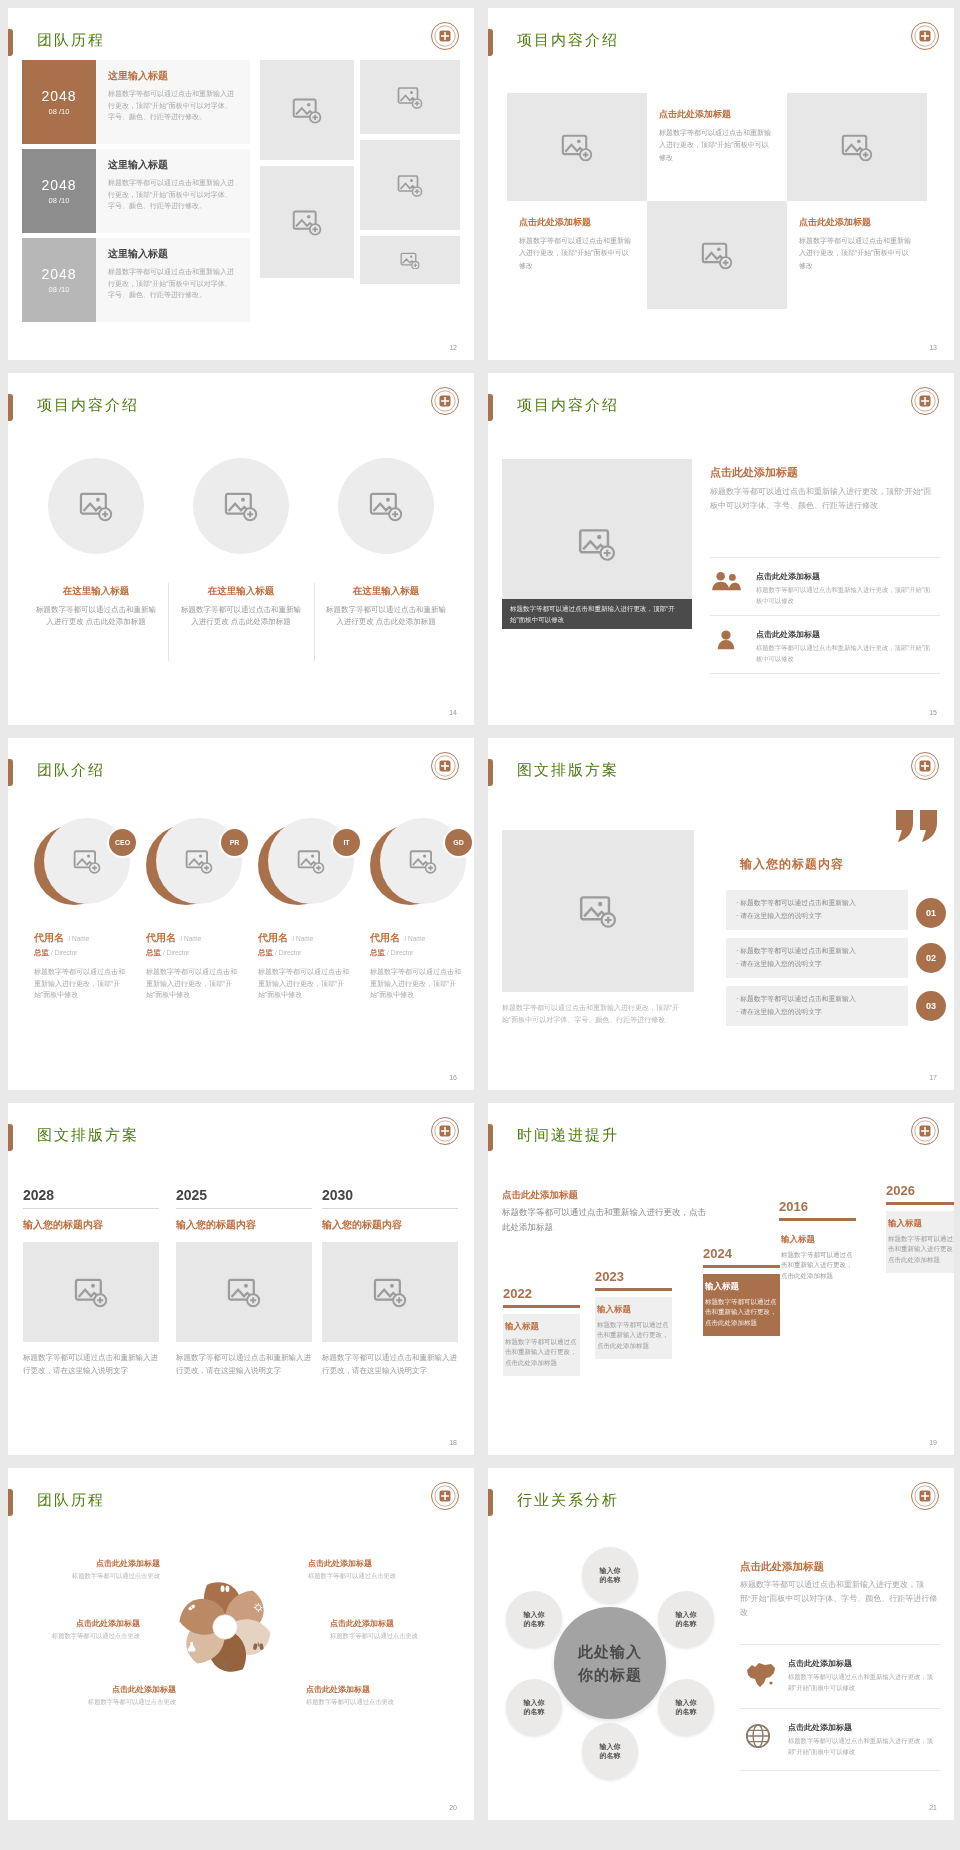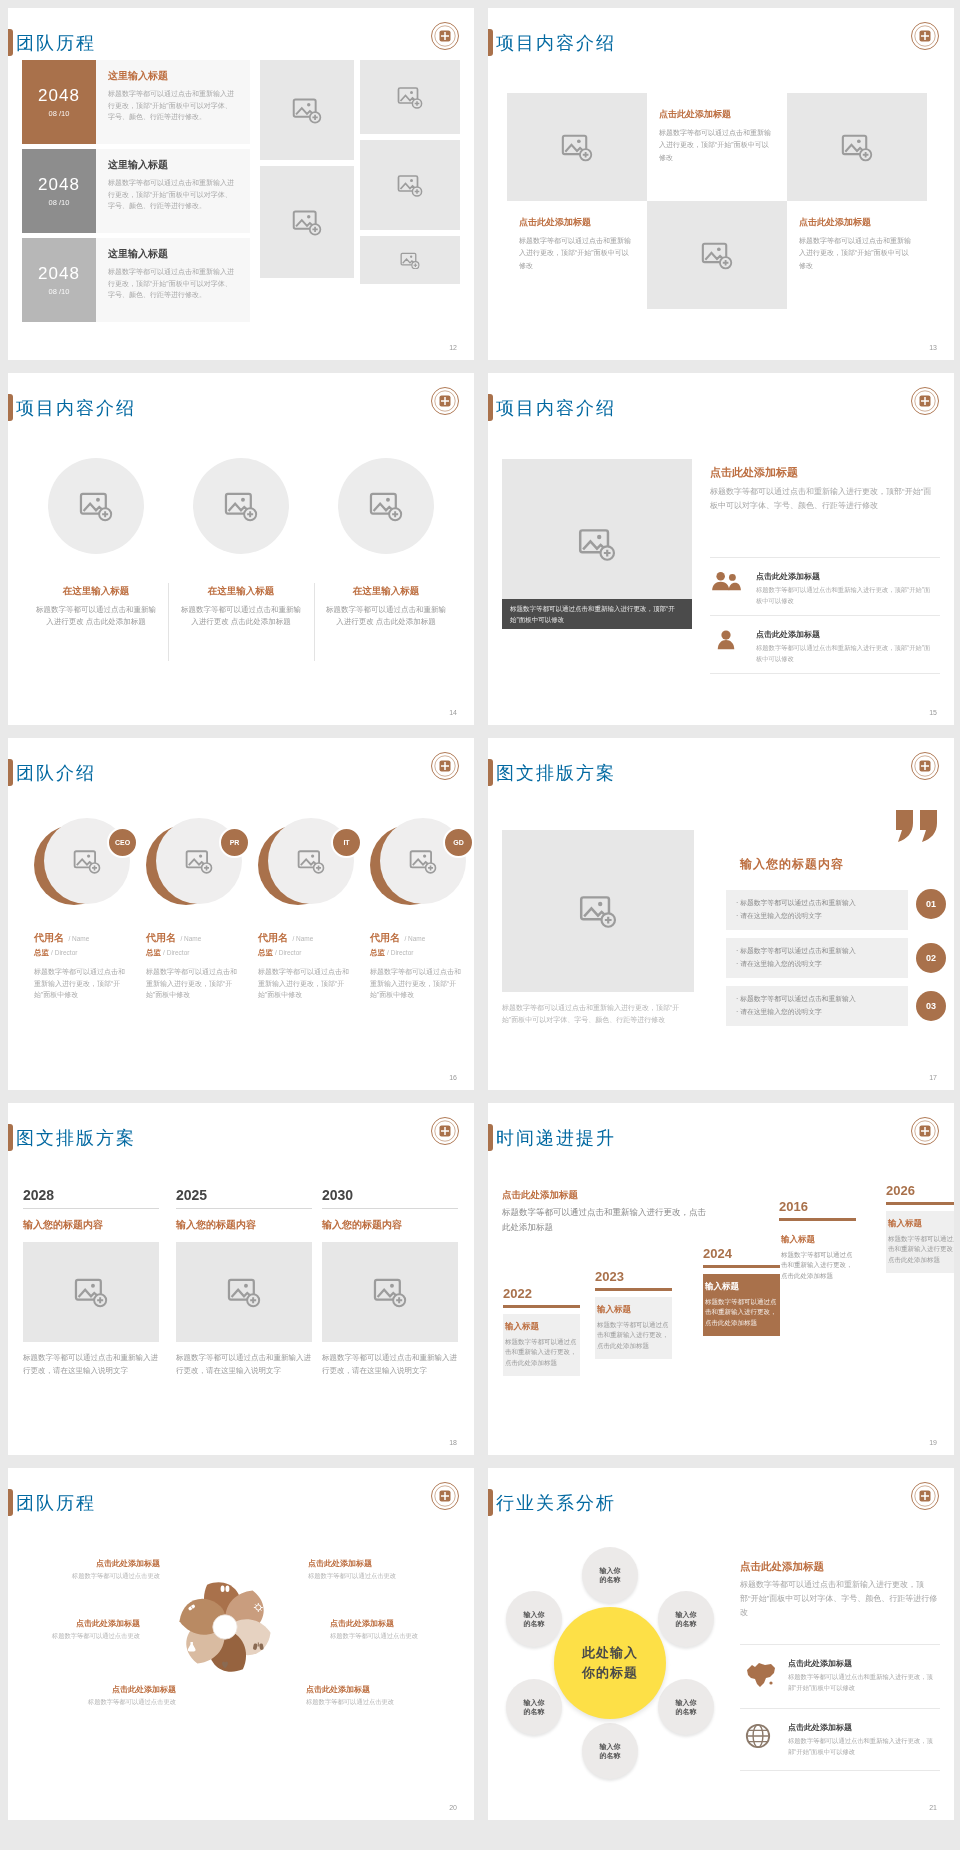--- a/index.html
+++ b/index.html
@@ -1,33 +1,33 @@
 <!DOCTYPE html>
 <html><head>
 <meta charset="utf-8">
 <style>
   html,body{margin:0;padding:0;}
   body{width:960px;height:1850px;background:#e9e9e9;font-family:"Liberation Sans","DejaVu Sans",sans-serif;position:relative;}
   .grid{position:absolute;left:8px;top:8px;display:grid;grid-template-columns:466px 466px;grid-auto-rows:352px;gap:13px 14px;}
   .slide{position:relative;width:466px;height:352px;background:#fff;overflow:hidden;}
   .abs{position:absolute;}
   .bar{position:absolute;left:0;top:21px;width:5px;height:27px;background:#a9714b;border-radius:0 3px 3px 0;}
-  .ttl{position:absolute;left:8px;top:23px;font-size:18px;color:#0369a1;letter-spacing:2px;}
+  .ttl{position:absolute;left:29px;top:23px;font-size:15px;color:#4d7c0f;letter-spacing:2px;}
   .logo{position:absolute;right:14px;top:13px;width:30px;height:30px;}
   .pg{position:absolute;right:17px;bottom:9px;font-size:7px;color:#9a9a9a;}
   .ib{background:#e7e7e7;display:flex;align-items:center;justify-content:center;}
   .oh{font-weight:bold;color:#bd6f41;}
   .dh{font-weight:bold;color:#454545;}
   .bt{color:#a5a5a5;}
   .vline{background:#e3e3e3;width:1px;}
   .hline{background:#e8e8e8;height:1px;}
   
   .t-item{position:absolute;left:14px;width:228px;height:84px;display:flex;}
   .t-year{width:74px;color:#fff;display:flex;flex-direction:column;align-items:center;justify-content:center;}
-  .t-year .y{font-size:17px;letter-spacing:1px;}
+  .t-year .y{font-size:14px;letter-spacing:1px;}
   .t-year .d{font-size:7.5px;opacity:.92;margin-top:3px;}
   .t-txt{flex:1;background:#f7f7f7;padding:9px 12px;}
   .t-txt .h{font-size:10px;margin-bottom:5px;}
   .t-txt .b{font-size:7px;line-height:1.65;color:#a8a8a8;}
   
   .c13{position:absolute;left:19px;top:85px;display:grid;grid-template-columns:140px 140px 140px;grid-auto-rows:108px;}
   .cellt{padding:15px 12px 0 12px;}
   .cellt .h{font-size:9px;margin-bottom:6px;}
   .cellt .b{font-size:7px;line-height:1.75;color:#a0a0a0;}
   
@@ -73,21 +73,21 @@
   .pan.br{background:#a9714b;}
   .pan.br .h{color:#fff;}
   .pan.br .b{color:rgba(255,255,255,.88);}
   
   .lab{position:absolute;width:128px;}
   .lab .h{font-size:8px;margin-bottom:3px;}
   .lab .s{font-size:6.3px;color:#b3b3b3;}
   .lab.r{text-align:right;}
   
   .petal{position:absolute;width:56px;height:56px;border-radius:50%;background:#eceae9;box-shadow:0 2px 3px rgba(0,0,0,.10);display:flex;flex-direction:column;align-items:center;justify-content:center;font-size:7px;font-weight:bold;color:#555;line-height:1.35;}
-  .ccirc{position:absolute;width:112px;height:112px;border-radius:50%;background:#fde047;box-shadow:0 2px 5px rgba(0,0,0,.12);display:flex;flex-direction:column;align-items:center;justify-content:center;font-size:13px;font-weight:bold;color:#4a4a4a;line-height:1.55;letter-spacing:1px;}
+  .ccirc{position:absolute;width:112px;height:112px;border-radius:50%;background:#a3a3a3;box-shadow:0 2px 5px rgba(0,0,0,.12);display:flex;flex-direction:column;align-items:center;justify-content:center;font-size:15px;font-weight:bold;color:#4a4a4a;line-height:1.55;letter-spacing:1px;}
 </style>
 </head>
 <body>
 
 <div class="grid">
 
   <div class="slide">
     <div class="bar"></div>
     <div class="ttl">团队历程</div>
     <span class="logo"><svg viewBox="0 0 30 30">
@@ -434,21 +434,21 @@
     <div class="abs" style="left:14px;top:264px;width:192px;font-size:7px;line-height:1.7;color:#b5b5b5">标题数字等都可以通过点击和重新输入进行更改，顶部“开始”面板中可以对字体、字号、颜色、行距等进行修改</div>
     <span class="abs" style="left:408px;top:72px"><svg width="44" height="32" viewBox="0 0 44 32" fill="#a9714b">
           <path d="M0,0 h17 v13 c0,10 -6,16 -15,19 l4,-12 h-6 z"></path>
           <path d="M24,0 h17 v13 c0,10 -6,16 -15,19 l4,-12 h-6 z"></path>
         </svg></span>
     <div class="abs oh" style="left:252px;top:118px;font-size:12px;letter-spacing:1px">输入您的标题内容</div>
     <div class="row17" style="top:152px">
         <div class="bl">标题数字等都可以通过点击和重新输入</div>
         <div class="bl">请在这里输入您的说明文字</div>
       </div>
-    <div class="num17" style="top:151px">01</div>
+    <div class="num17" style="top:160px">01</div>
     <div class="row17" style="top:200px">
         <div class="bl">标题数字等都可以通过点击和重新输入</div>
         <div class="bl">请在这里输入您的说明文字</div>
       </div>
     <div class="num17" style="top:205px">02</div>
     <div class="row17" style="top:248px">
         <div class="bl">标题数字等都可以通过点击和重新输入</div>
         <div class="bl">请在这里输入您的说明文字</div>
       </div>
     <div class="num17" style="top:253px">03</div>

